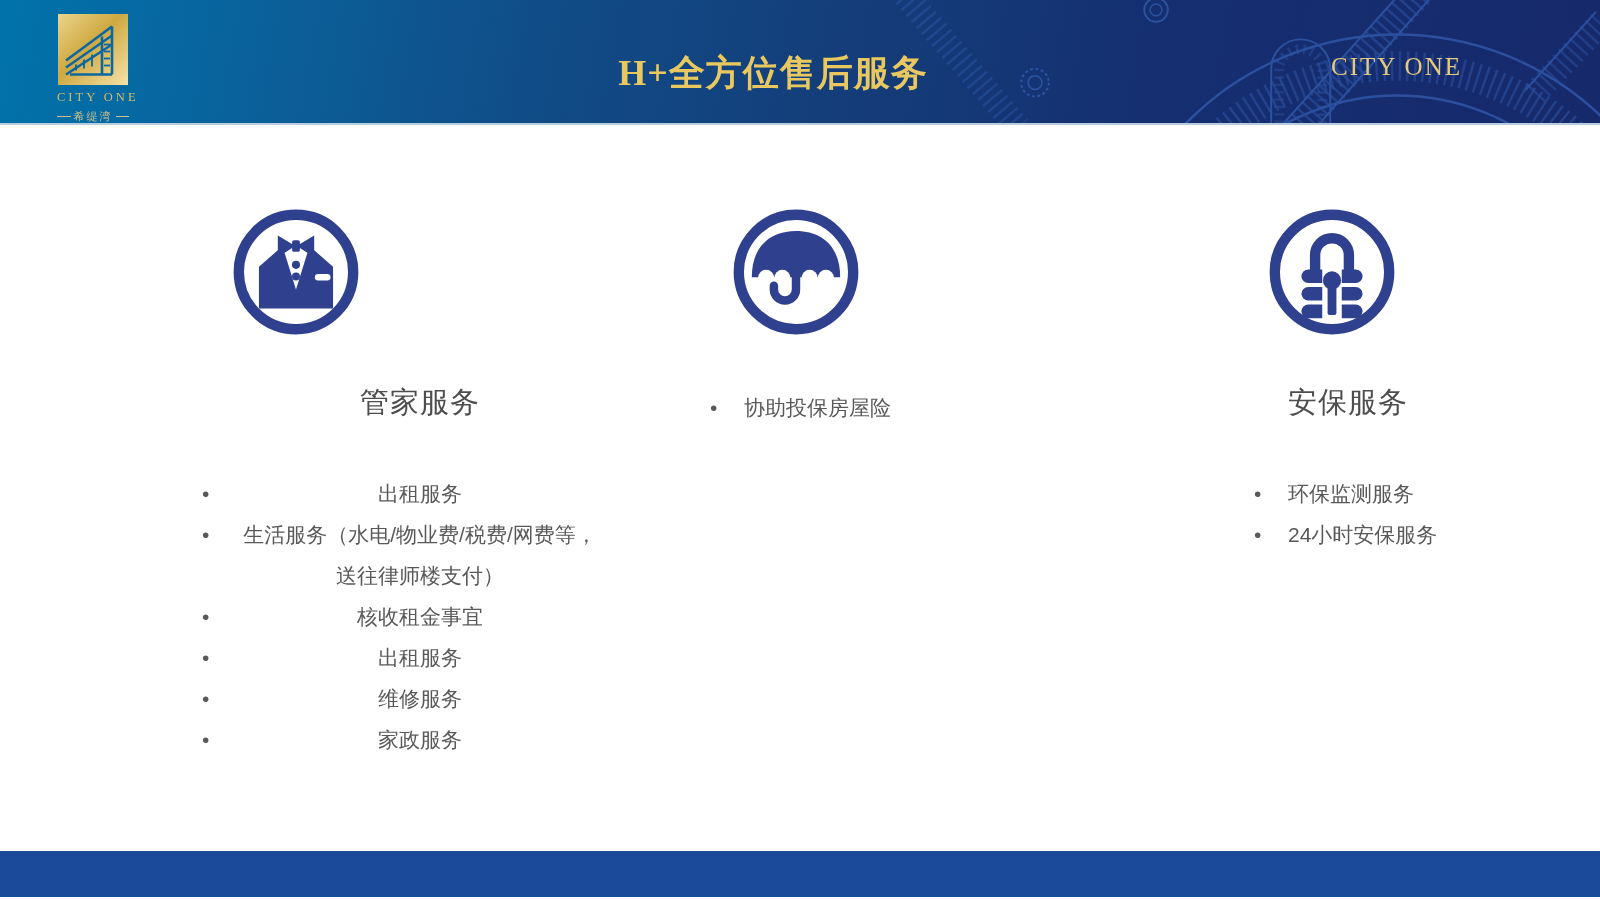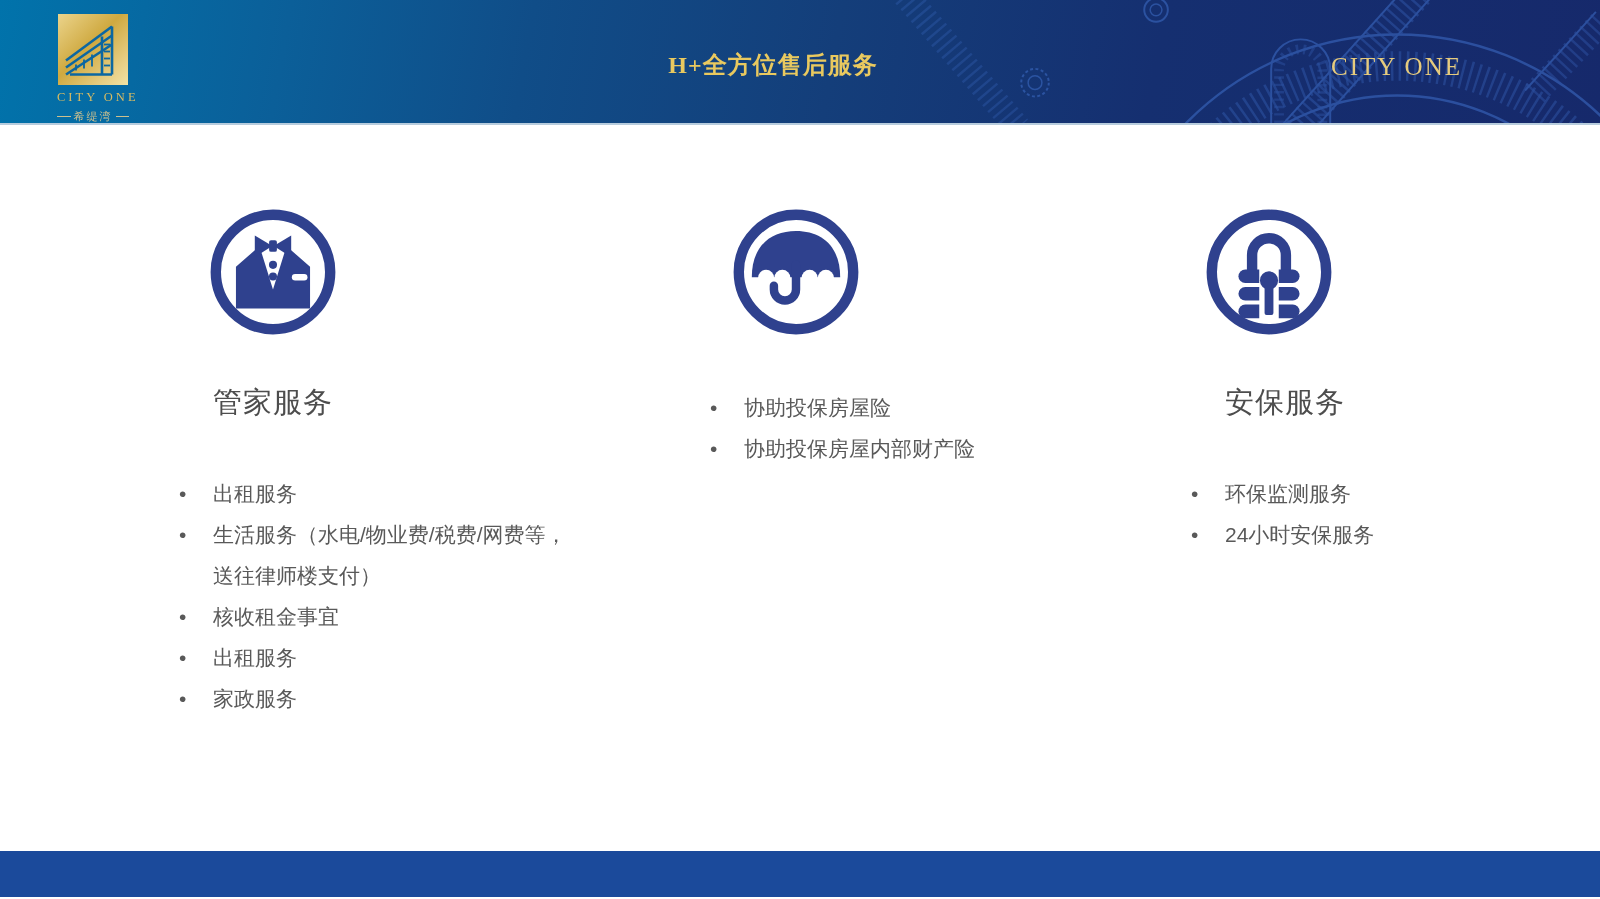--- a/index.html
+++ b/index.html
@@ -23,32 +23,32 @@
   }
   .logo-name { margin-top:5px; font-family:"Liberation Serif","DejaVu Serif",serif;
                font-size:12.5px; letter-spacing:3px; color:#D9BC62; white-space:nowrap; }
   .logo-sub { margin-top:4px; display:flex; align-items:center; justify-content:center;
               gap:3px; font-size:11px; letter-spacing:2px; color:#CCC08E; white-space:nowrap; }
   .logo-sub .rule { display:inline-block; width:18px; height:1px; background:#CCC08E; }
 
   .header-title {
     position:absolute; left:773px; top:49px; transform:translateX(-50%);
     font-family:"Liberation Serif","DejaVu Serif",serif; font-weight:600;
-    font-size:24px; letter-spacing:1px; color:var(--title-gold,#E9C95F); white-space:nowrap;
+    font-size:36px; letter-spacing:1px; color:var(--title-gold,#E9C95F); white-space:nowrap;
   }
   .brand {
     position:absolute; right:138px; top:53px;
     font-family:"Liberation Serif","DejaVu Serif",serif;
     font-size:25px; letter-spacing:2px; color:var(--brand-gold,#E6CB7D); white-space:nowrap;
   }
 
   
   .content { position:relative; height:726px; background:#fff; }
   .col { position:absolute; top:0; }
-  .c1 { left:177px; } .c2 { left:708px; } .c3 { left:1189px; }
+  .c1 { left:200px;text-align:center; } .c2 { left:708px; } .c3 { left:1252px; }
   .icon { display:block; margin-top:82px; width:130px; height:130px;
           color:var(--icon-blue,#2F418E); }
   .c1 .icon { margin-left:31px; } .c2 .icon { margin-left:23px; } .c3 .icon { margin-left:15px; }
   .col-title { margin:46px 0 0 36px; font-size:29px; font-weight:500;
                color:var(--heading-gray,#4D4D4D); letter-spacing:1px; white-space:nowrap; }
   .svc-list { list-style:none; margin:50px 0 0 0; padding:0; }
   .svc-list li { position:relative; padding-left:36px; font-size:21px; line-height:41px;
                  color:var(--text-gray,#595959); }
   .svc-list li::before { content:"•"; position:absolute; left:2px; top:0;
                          color:var(--text-gray,#595959); }
@@ -135,40 +135,40 @@
     <ul class="svc-list">
 
         <li><span>出租服务</span></li>
 
         <li><span>生活服务（水电/物业费/税费/网费等，送往律师楼支付）</span></li>
 
         <li><span>核收租金事宜</span></li>
 
         <li><span>出租服务</span></li>
 
+        <li><span>维修服务</span></li>
 
         <li><span>家政服务</span></li>
       </ul>
   </div>
 
   <div class="col c2">
     <svg class="icon" viewBox="0 0 100 100" xmlns="http://www.w3.org/2000/svg">
       <circle cx="50" cy="50" r="44" fill="none" stroke="currentColor" stroke-width="8"></circle>
       <path fill="currentColor" d="M16,54 C16,30.5 30,18.5 50,18.5 C70,18.5 84,30.5 84,54 Z"></path>
       <circle cx="27" cy="54.5" r="6.2" fill="#fff"></circle>
       <circle cx="39.5" cy="54.5" r="6.2" fill="#fff"></circle>
       <circle cx="60.5" cy="54.5" r="6.2" fill="#fff"></circle>
       <circle cx="73" cy="54.5" r="6.2" fill="#fff"></circle>
       <path d="M50,44 V63.5 A8.5,8.5 0 0 1 33,63.5 V60.5" fill="none" stroke="currentColor" stroke-width="6.5" stroke-linecap="round"></path>
     </svg>
     <ul class="svc-list">
 
         <li><span>协助投保房屋险</span></li>
 
-        <li><span>协助投保房屋内部财产险</span></li>
       </ul>
   </div>
 
   <div class="col c3">
     <svg class="icon" viewBox="0 0 100 100" xmlns="http://www.w3.org/2000/svg">
       <circle cx="50" cy="50" r="44" fill="none" stroke="currentColor" stroke-width="8"></circle>
       <path d="M37,50 V37 A13,13 0 0 1 63,37 V50" fill="none" stroke="currentColor" stroke-width="8"></path>
       <rect x="26.5" y="48" width="47" height="10.5" rx="5.25" fill="currentColor"></rect>
       <rect x="26.5" y="61.5" width="47" height="10.5" rx="5.25" fill="currentColor"></rect>
       <rect x="26.5" y="75" width="47" height="10.5" rx="5.25" fill="currentColor"></rect>

